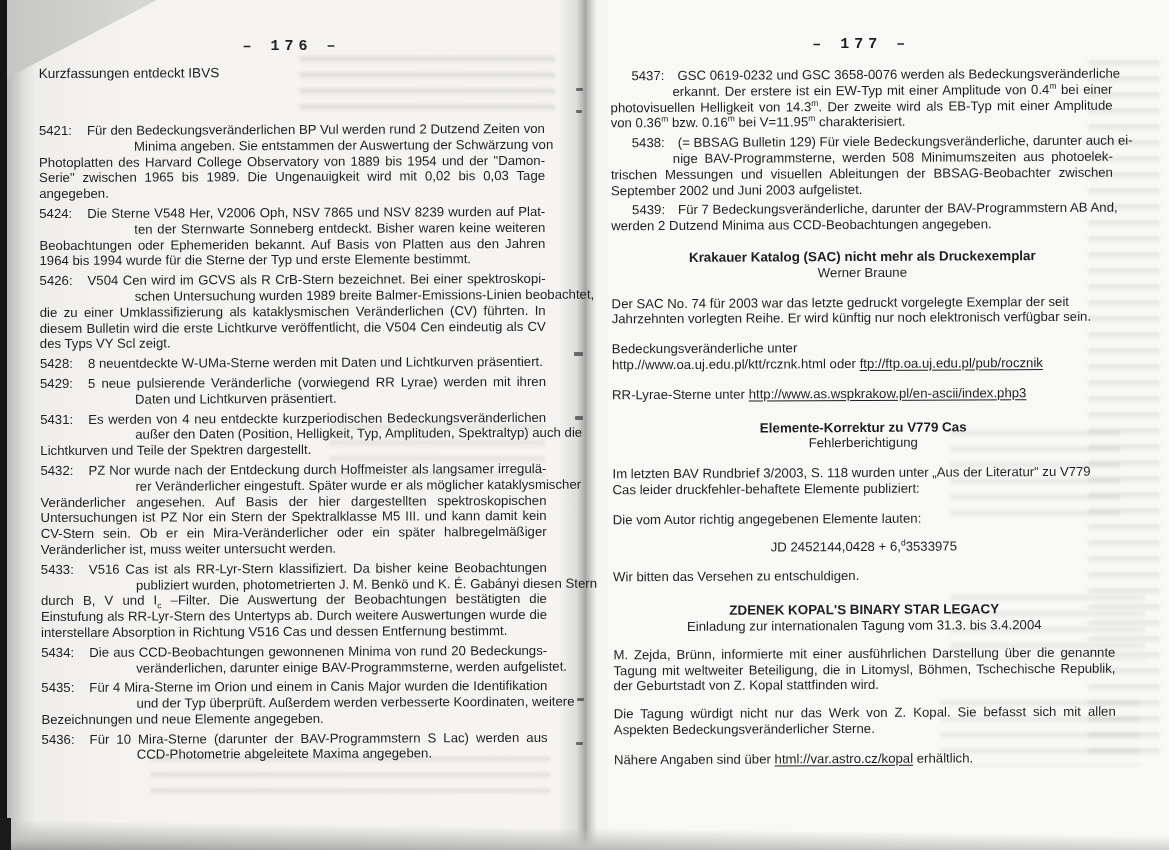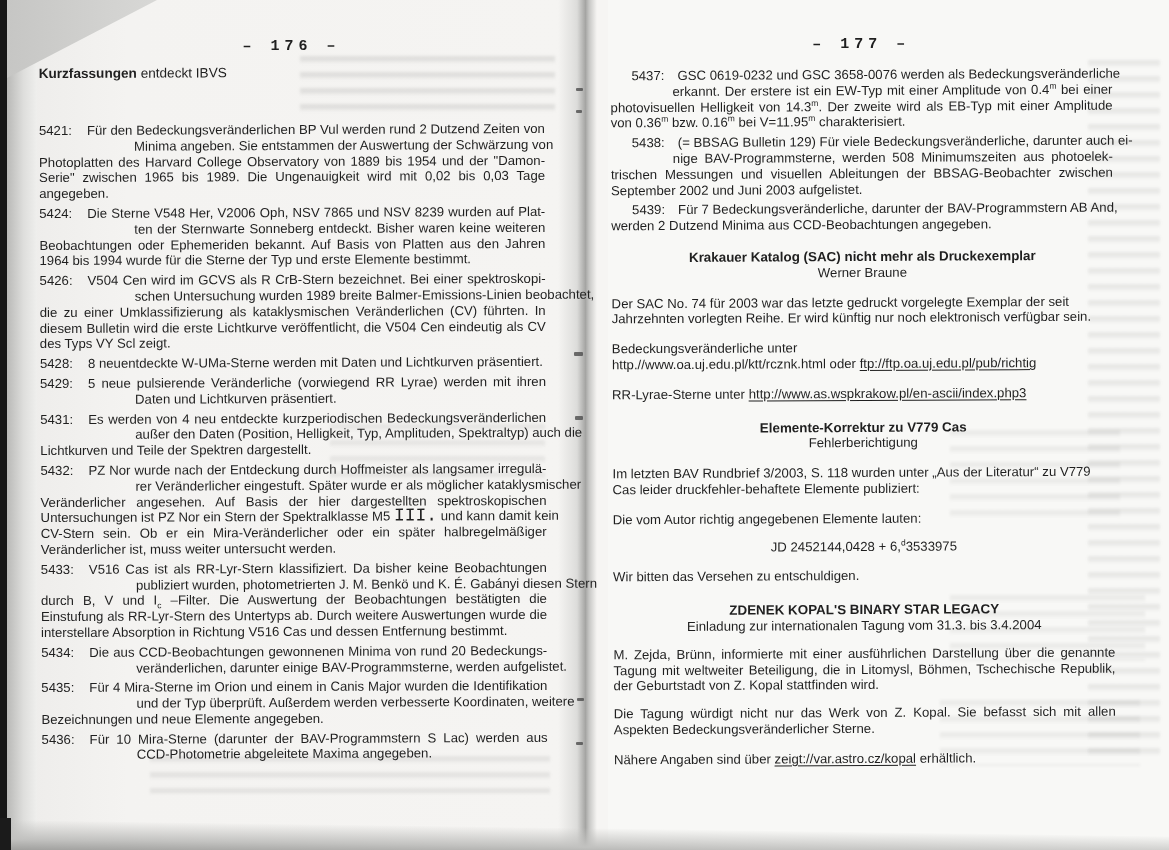--- a/index.html
+++ b/index.html
@@ -30,36 +30,36 @@
          background:repeating-linear-gradient(to bottom,rgba(110,110,108,.30) 0 5px,
          rgba(150,150,148,.16) 5px 7px,rgba(255,255,255,0) 7px 16px);}
   
   .col-left{position:absolute;left:40px;top:0;width:506px;transform:rotate(-0.25deg);}
   .col-right{position:absolute;left:612px;top:0;width:502px;transform:rotate(-0.3deg);}
   .pg-head{text-align:center;font-family:"Liberation Mono","DejaVu Sans Mono",monospace;
            font-weight:bold;font-size:15px;letter-spacing:5px;}
   .col-left .pg-head{margin-top:38px;}
   .col-right .pg-head{margin-top:36px;}
   .doc-heading{font-size:13.6px;margin-top:10px;margin-bottom:42px;}
-  .doc-heading .b{font-weight:bold;}
+  .doc-heading .b{font-weight:normal;}
   .entries{margin-top:0;}
   .col-right .entries{margin-top:14px;}
   .entry{margin-bottom:4px;}
   .ln{font-size:13.2px;line-height:15.8px;white-space:nowrap;
       text-align:justify;text-align-last:justify;}
   .ln.last{text-align:left;text-align-last:left;}
   .num{display:inline-block;}
   .col-left .num{width:48px;}
   .col-left .ln.cont{padding-left:95px;}
   .col-right .ln.first{padding-left:21px;}
   .col-right .num{width:46px;}
   .col-right .ln.cont{padding-left:62px;}
   sup{font-size:8.5px;line-height:0;vertical-align:super;}
   sub{font-size:8.5px;line-height:0;vertical-align:sub;}
-  .tt{font-family:Liberation Mono, monospace;font-size:18px;}
+  .tt{font-family:Liberation Sans, sans-serif;font-size:13px;}
   u{text-underline-offset:2px;}
   
   .sec{margin-top:18px;}
   .sec-krakauer{margin-top:16px;}
   .sec-title{font-weight:bold;text-align:center;font-size:13.4px;line-height:15.8px;}
   .sec-sub{text-align:center;font-size:13.2px;line-height:15.8px;}
   .para{margin-top:14px;}
   .para.tight{margin-top:12px;}
   .pline{font-size:13.2px;line-height:15.8px;white-space:nowrap;text-align:left;}
   .pline.j{text-align:justify;text-align-last:justify;}
@@ -201,21 +201,21 @@
 
     <div class="sec sec-krakauer">
       <div class="sec-title">Krakauer Katalog (SAC) nicht mehr als Druckexemplar</div>
       <div class="sec-sub">Werner Braune</div>
       <div class="para">
         <div class="pline">Der SAC No. 74 für 2003 war das letzte gedruckt vorgelegte Exemplar der seit</div>
         <div class="pline">Jahrzehnten vorlegten Reihe. Er wird künftig nur noch elektronisch verfügbar sein.</div>
       </div>
       <div class="para">
         <div class="pline">Bedeckungsveränderliche unter</div>
-        <div class="pline">http.//www.oa.uj.edu.pl/ktt/rcznk.html oder <u>ftp://ftp.oa.uj.edu.pl/pub/richtig</u></div>
+        <div class="pline">http.//www.oa.uj.edu.pl/ktt/rcznk.html oder <u>ftp://ftp.oa.uj.edu.pl/pub/rocznik</u></div>
       </div>
       <div class="para">
         <div class="pline">RR-Lyrae-Sterne unter <u>http://www.as.wspkrakow.pl/en-ascii/index.php3</u></div>
       </div>
     </div>
 
     <div class="sec">
       <div class="sec-title">Elemente-Korrektur zu V779 Cas</div>
       <div class="sec-sub">Fehlerberichtigung</div>
       <div class="para">
@@ -237,18 +237,18 @@
       <div class="para tight">
         <div class="pline j">M. Zejda, Brünn, informierte mit einer ausführlichen Darstellung über die genannte</div>
         <div class="pline j">Tagung mit weltweiter Beteiligung, die in Litomysl, Böhmen, Tschechische Republik,</div>
         <div class="pline">der Geburtstadt von Z. Kopal stattfinden wird.</div>
       </div>
       <div class="para tight">
         <div class="pline j">Die Tagung würdigt nicht nur das Werk von Z. Kopal. Sie befasst sich mit allen</div>
         <div class="pline">Aspekten Bedeckungsveränderlicher Sterne.</div>
       </div>
       <div class="para">
-        <div class="pline">Nähere Angaben sind über <u>zeigt://var.astro.cz/kopal</u> erhältlich.</div>
+        <div class="pline">Nähere Angaben sind über <u>html://var.astro.cz/kopal</u> erhältlich.</div>
       </div>
     </div>
 
   </div>
 </div>
 
 </body></html>

